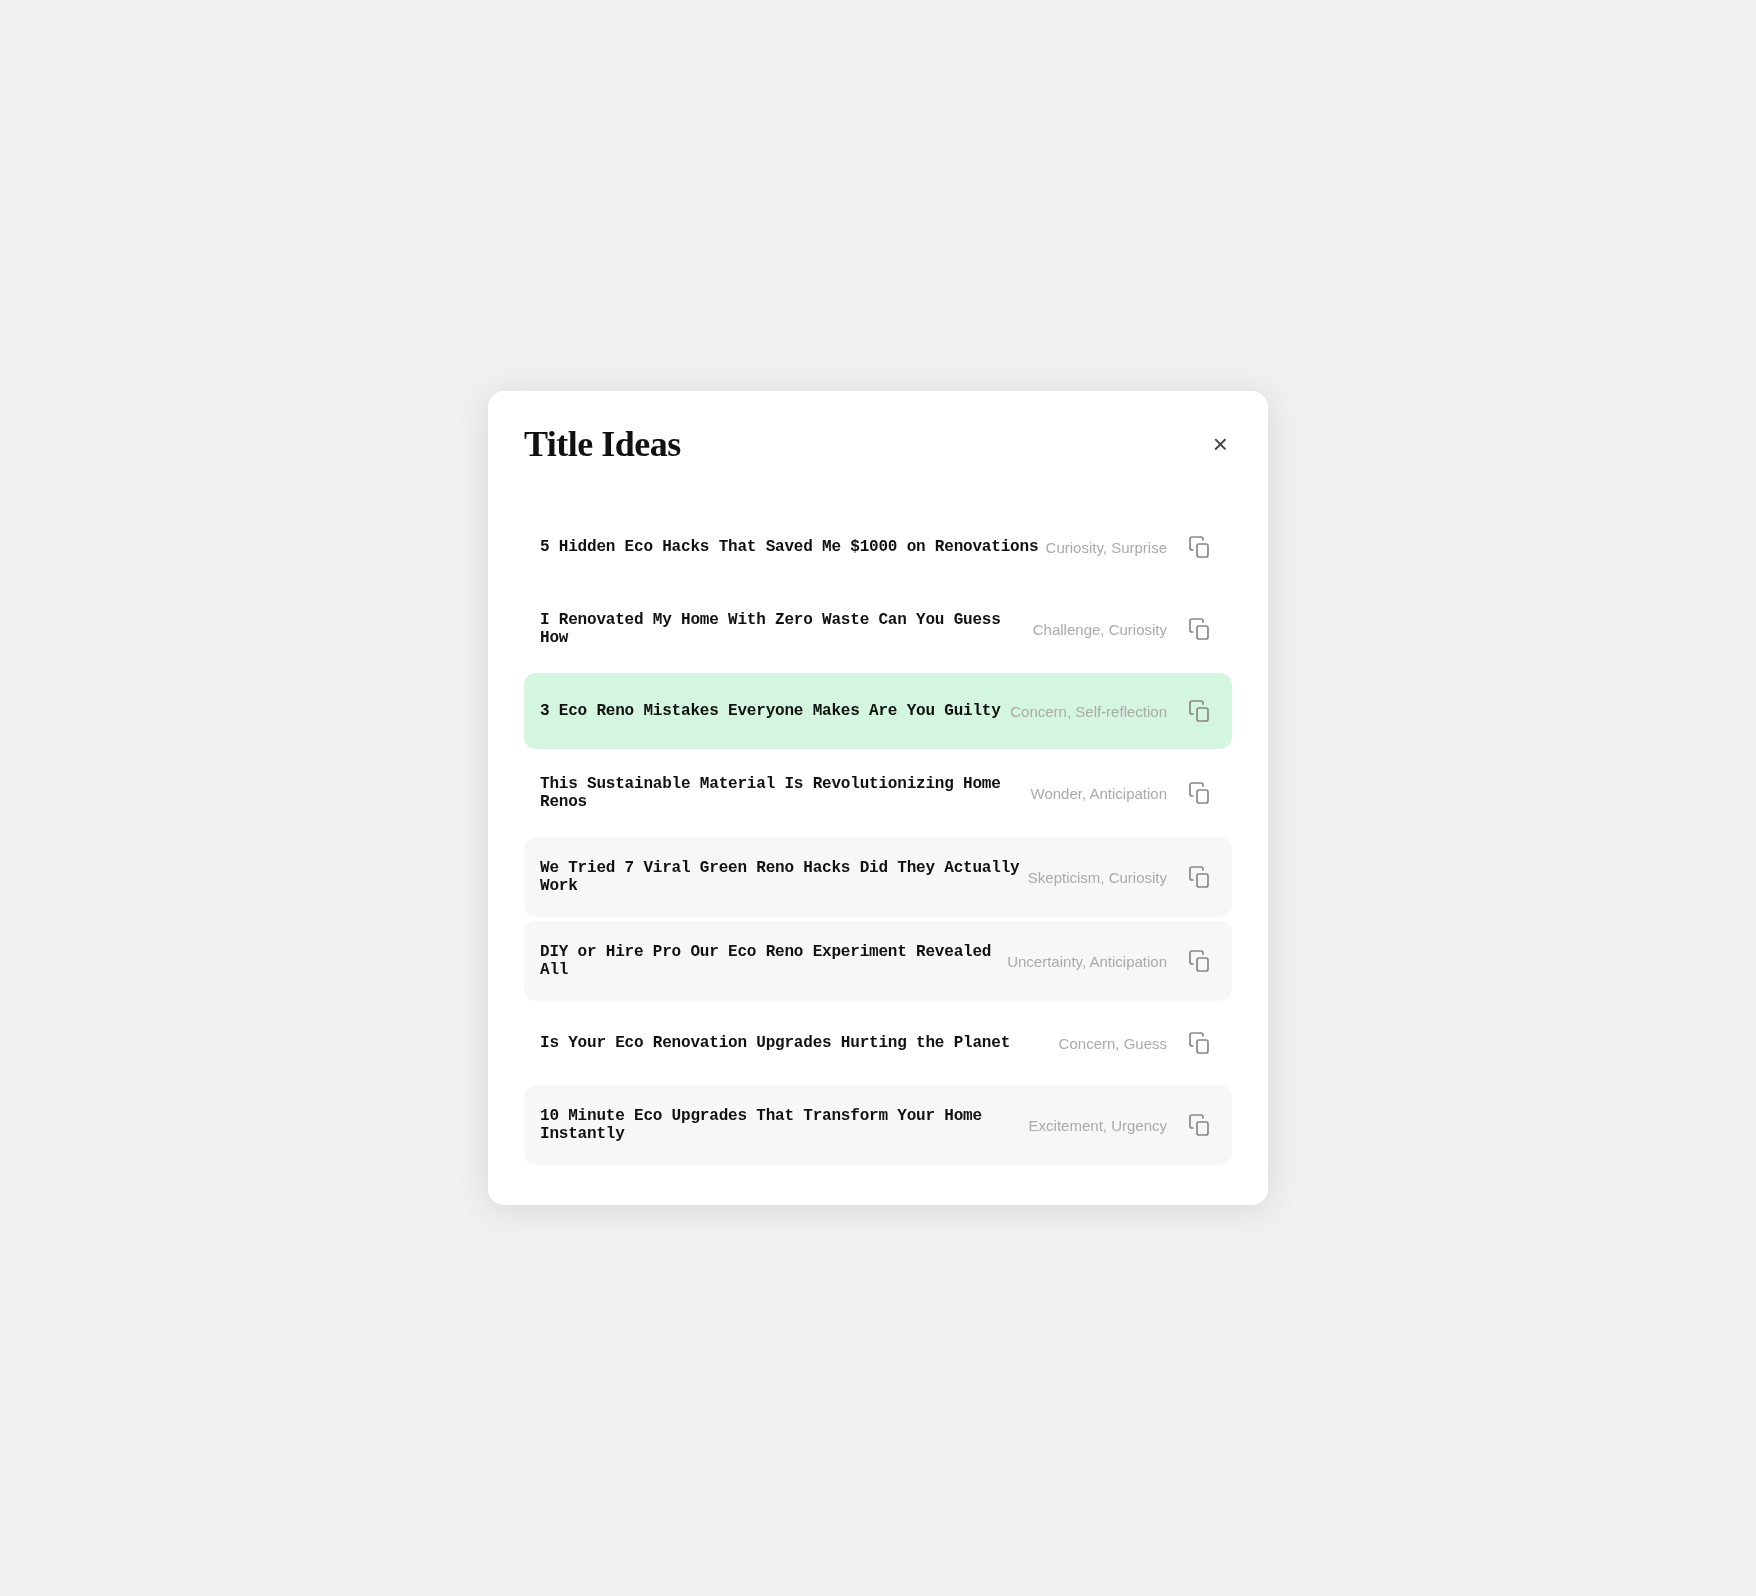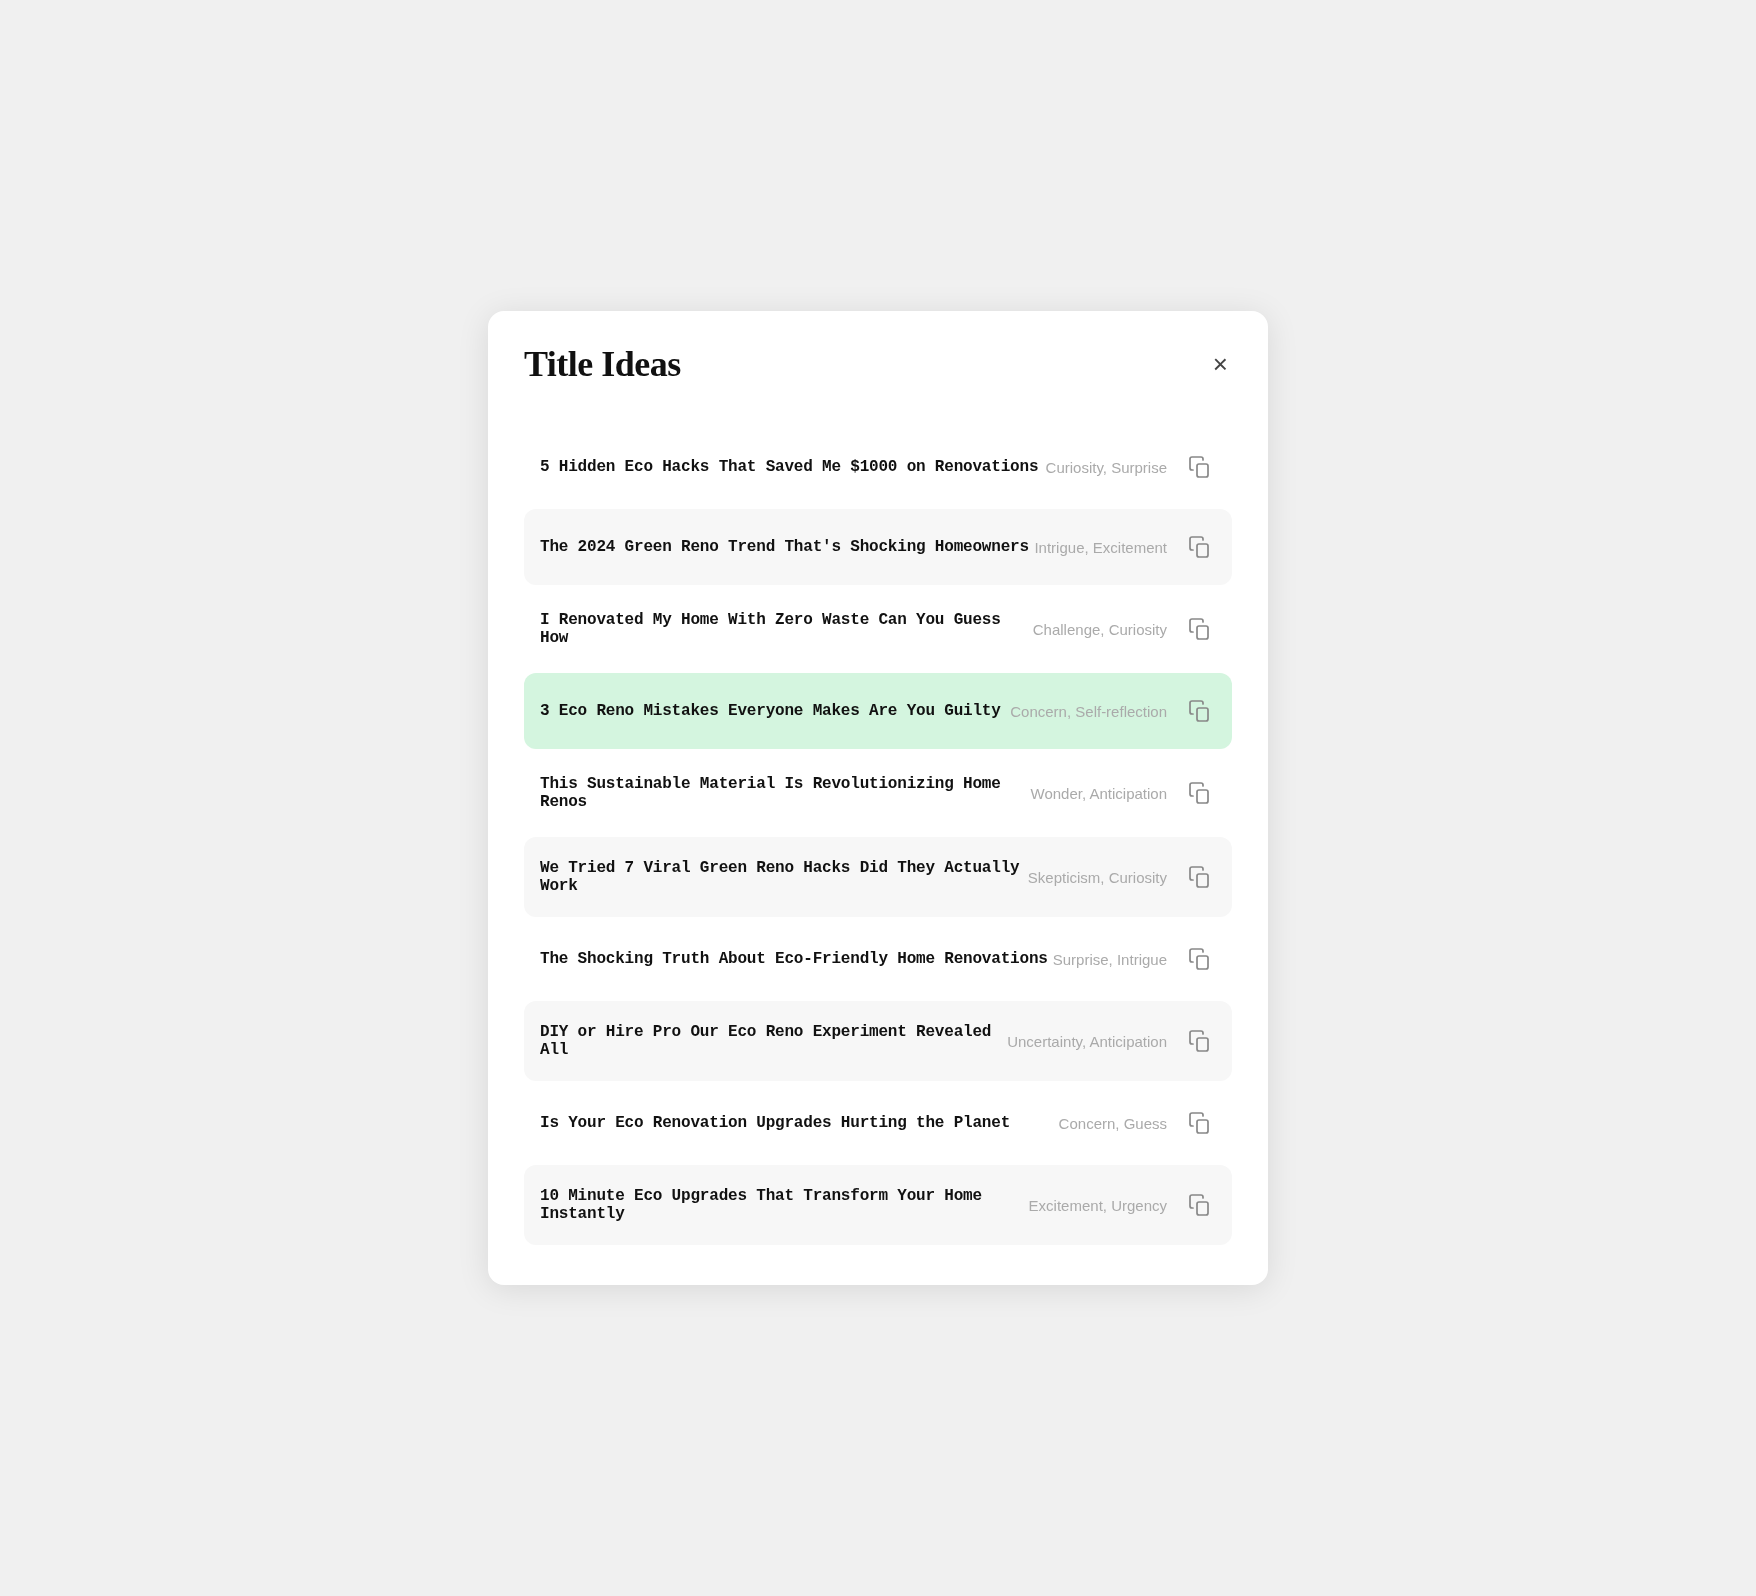--- a/index.html
+++ b/index.html
@@ -141,134 +141,106 @@
       <div class="item-right">
         <span class="item-tags">Curiosity, Surprise</span>
         <button class="copy-btn" title="Copy">
           <svg class="copy-icon" viewBox="0 0 24 24" fill="none" stroke="currentColor" stroke-width="1.7" stroke-linecap="round" stroke-linejoin="round">
             <rect x="9" y="9" width="11" height="13" rx="2" ry="2"></rect>
             <path d="M5 15H4a2 2 0 0 1-2-2V4a2 2 0 0 1 2-2h9a2 2 0 0 1 2 2v1"></path>
           </svg>
         </button>
       </div>
     </div>
+      <div class="item-row">
+      <div class="item-left">
+        <span class="item-title">I Renovated My Home With Zero Waste Can You Guess How</span>
+      </div>
+      <div class="item-right">
+        <span class="item-tags">Challenge, Curiosity</span>
+        <button class="copy-btn" title="Copy">
+          <svg class="copy-icon" viewBox="0 0 24 24" fill="none" stroke="currentColor" stroke-width="1.7" stroke-linecap="round" stroke-linejoin="round">
+            <rect x="9" y="9" width="11" height="13" rx="2" ry="2"></rect>
+            <path d="M5 15H4a2 2 0 0 1-2-2V4a2 2 0 0 1 2-2h9a2 2 0 0 1 2 2v1"></path>
+          </svg>
+        </button>
+      </div>
+    </div>
+      <div class="item-row highlighted">
+      <div class="item-left">
+        <span class="item-title">3 Eco Reno Mistakes Everyone Makes Are You Guilty</span>
+      </div>
+      <div class="item-right">
+        <span class="item-tags">Concern, Self-reflection</span>
+        <button class="copy-btn" title="Copy">
+          <svg class="copy-icon" viewBox="0 0 24 24" fill="none" stroke="currentColor" stroke-width="1.7" stroke-linecap="round" stroke-linejoin="round">
+            <rect x="9" y="9" width="11" height="13" rx="2" ry="2"></rect>
+            <path d="M5 15H4a2 2 0 0 1-2-2V4a2 2 0 0 1 2-2h9a2 2 0 0 1 2 2v1"></path>
+          </svg>
+        </button>
+      </div>
+    </div>
+      <div class="item-row">
+      <div class="item-left">
+        <span class="item-title">This Sustainable Material Is Revolutionizing Home Renos</span>
+      </div>
+      <div class="item-right">
+        <span class="item-tags">Wonder, Anticipation</span>
+        <button class="copy-btn" title="Copy">
+          <svg class="copy-icon" viewBox="0 0 24 24" fill="none" stroke="currentColor" stroke-width="1.7" stroke-linecap="round" stroke-linejoin="round">
+            <rect x="9" y="9" width="11" height="13" rx="2" ry="2"></rect>
+            <path d="M5 15H4a2 2 0 0 1-2-2V4a2 2 0 0 1 2-2h9a2 2 0 0 1 2 2v1"></path>
+          </svg>
+        </button>
+      </div>
+    </div>
       <div class="item-row shaded">
       <div class="item-left">
-        <span class="item-title">The 2024 Green Reno Trend That's Shocking Homeowners</span>
-      </div>
-      <div class="item-right">
-        <span class="item-tags">Intrigue, Excitement</span>
+        <span class="item-title">We Tried 7 Viral Green Reno Hacks Did They Actually Work</span>
+      </div>
+      <div class="item-right">
+        <span class="item-tags">Skepticism, Curiosity</span>
+        <button class="copy-btn" title="Copy">
+          <svg class="copy-icon" viewBox="0 0 24 24" fill="none" stroke="currentColor" stroke-width="1.7" stroke-linecap="round" stroke-linejoin="round">
+            <rect x="9" y="9" width="11" height="13" rx="2" ry="2"></rect>
+            <path d="M5 15H4a2 2 0 0 1-2-2V4a2 2 0 0 1 2-2h9a2 2 0 0 1 2 2v1"></path>
+          </svg>
+        </button>
+      </div>
+    </div>
+      <div class="item-row shaded">
+      <div class="item-left">
+        <span class="item-title">DIY or Hire Pro Our Eco Reno Experiment Revealed All</span>
+      </div>
+      <div class="item-right">
+        <span class="item-tags">Uncertainty, Anticipation</span>
         <button class="copy-btn" title="Copy">
           <svg class="copy-icon" viewBox="0 0 24 24" fill="none" stroke="currentColor" stroke-width="1.7" stroke-linecap="round" stroke-linejoin="round">
             <rect x="9" y="9" width="11" height="13" rx="2" ry="2"></rect>
             <path d="M5 15H4a2 2 0 0 1-2-2V4a2 2 0 0 1 2-2h9a2 2 0 0 1 2 2v1"></path>
           </svg>
         </button>
       </div>
     </div>
       <div class="item-row">
       <div class="item-left">
-        <span class="item-title">I Renovated My Home With Zero Waste Can You Guess How</span>
-      </div>
-      <div class="item-right">
-        <span class="item-tags">Challenge, Curiosity</span>
-        <button class="copy-btn" title="Copy">
-          <svg class="copy-icon" viewBox="0 0 24 24" fill="none" stroke="currentColor" stroke-width="1.7" stroke-linecap="round" stroke-linejoin="round">
-            <rect x="9" y="9" width="11" height="13" rx="2" ry="2"></rect>
-            <path d="M5 15H4a2 2 0 0 1-2-2V4a2 2 0 0 1 2-2h9a2 2 0 0 1 2 2v1"></path>
-          </svg>
-        </button>
-      </div>
-    </div>
-      <div class="item-row highlighted">
-      <div class="item-left">
-        <span class="item-title">3 Eco Reno Mistakes Everyone Makes Are You Guilty</span>
-      </div>
-      <div class="item-right">
-        <span class="item-tags">Concern, Self-reflection</span>
-        <button class="copy-btn" title="Copy">
-          <svg class="copy-icon" viewBox="0 0 24 24" fill="none" stroke="currentColor" stroke-width="1.7" stroke-linecap="round" stroke-linejoin="round">
-            <rect x="9" y="9" width="11" height="13" rx="2" ry="2"></rect>
-            <path d="M5 15H4a2 2 0 0 1-2-2V4a2 2 0 0 1 2-2h9a2 2 0 0 1 2 2v1"></path>
-          </svg>
-        </button>
-      </div>
-    </div>
-      <div class="item-row">
-      <div class="item-left">
-        <span class="item-title">This Sustainable Material Is Revolutionizing Home Renos</span>
-      </div>
-      <div class="item-right">
-        <span class="item-tags">Wonder, Anticipation</span>
+        <span class="item-title">Is Your Eco Renovation Upgrades Hurting the Planet</span>
+      </div>
+      <div class="item-right">
+        <span class="item-tags">Concern, Guess</span>
         <button class="copy-btn" title="Copy">
           <svg class="copy-icon" viewBox="0 0 24 24" fill="none" stroke="currentColor" stroke-width="1.7" stroke-linecap="round" stroke-linejoin="round">
             <rect x="9" y="9" width="11" height="13" rx="2" ry="2"></rect>
             <path d="M5 15H4a2 2 0 0 1-2-2V4a2 2 0 0 1 2-2h9a2 2 0 0 1 2 2v1"></path>
           </svg>
         </button>
       </div>
     </div>
       <div class="item-row shaded">
       <div class="item-left">
-        <span class="item-title">We Tried 7 Viral Green Reno Hacks Did They Actually Work</span>
-      </div>
-      <div class="item-right">
-        <span class="item-tags">Skepticism, Curiosity</span>
-        <button class="copy-btn" title="Copy">
-          <svg class="copy-icon" viewBox="0 0 24 24" fill="none" stroke="currentColor" stroke-width="1.7" stroke-linecap="round" stroke-linejoin="round">
-            <rect x="9" y="9" width="11" height="13" rx="2" ry="2"></rect>
-            <path d="M5 15H4a2 2 0 0 1-2-2V4a2 2 0 0 1 2-2h9a2 2 0 0 1 2 2v1"></path>
-          </svg>
-        </button>
-      </div>
-    </div>
-      <div class="item-row">
-      <div class="item-left">
-        <span class="item-title">The Shocking Truth About Eco-Friendly Home Renovations</span>
-      </div>
-      <div class="item-right">
-        <span class="item-tags">Surprise, Intrigue</span>
-        <button class="copy-btn" title="Copy">
-          <svg class="copy-icon" viewBox="0 0 24 24" fill="none" stroke="currentColor" stroke-width="1.7" stroke-linecap="round" stroke-linejoin="round">
-            <rect x="9" y="9" width="11" height="13" rx="2" ry="2"></rect>
-            <path d="M5 15H4a2 2 0 0 1-2-2V4a2 2 0 0 1 2-2h9a2 2 0 0 1 2 2v1"></path>
-          </svg>
-        </button>
-      </div>
-    </div>
-      <div class="item-row shaded">
-      <div class="item-left">
-        <span class="item-title">DIY or Hire Pro Our Eco Reno Experiment Revealed All</span>
-      </div>
-      <div class="item-right">
-        <span class="item-tags">Uncertainty, Anticipation</span>
-        <button class="copy-btn" title="Copy">
-          <svg class="copy-icon" viewBox="0 0 24 24" fill="none" stroke="currentColor" stroke-width="1.7" stroke-linecap="round" stroke-linejoin="round">
-            <rect x="9" y="9" width="11" height="13" rx="2" ry="2"></rect>
-            <path d="M5 15H4a2 2 0 0 1-2-2V4a2 2 0 0 1 2-2h9a2 2 0 0 1 2 2v1"></path>
-          </svg>
-        </button>
-      </div>
-    </div>
-      <div class="item-row">
-      <div class="item-left">
-        <span class="item-title">Is Your Eco Renovation Upgrades Hurting the Planet</span>
-      </div>
-      <div class="item-right">
-        <span class="item-tags">Concern, Guess</span>
-        <button class="copy-btn" title="Copy">
-          <svg class="copy-icon" viewBox="0 0 24 24" fill="none" stroke="currentColor" stroke-width="1.7" stroke-linecap="round" stroke-linejoin="round">
-            <rect x="9" y="9" width="11" height="13" rx="2" ry="2"></rect>
-            <path d="M5 15H4a2 2 0 0 1-2-2V4a2 2 0 0 1 2-2h9a2 2 0 0 1 2 2v1"></path>
-          </svg>
-        </button>
-      </div>
-    </div>
-      <div class="item-row shaded">
-      <div class="item-left">
         <span class="item-title">10 Minute Eco Upgrades That Transform Your Home Instantly</span>
       </div>
       <div class="item-right">
         <span class="item-tags">Excitement, Urgency</span>
         <button class="copy-btn" title="Copy">
           <svg class="copy-icon" viewBox="0 0 24 24" fill="none" stroke="currentColor" stroke-width="1.7" stroke-linecap="round" stroke-linejoin="round">
             <rect x="9" y="9" width="11" height="13" rx="2" ry="2"></rect>
             <path d="M5 15H4a2 2 0 0 1-2-2V4a2 2 0 0 1 2-2h9a2 2 0 0 1 2 2v1"></path>
           </svg>
         </button>

